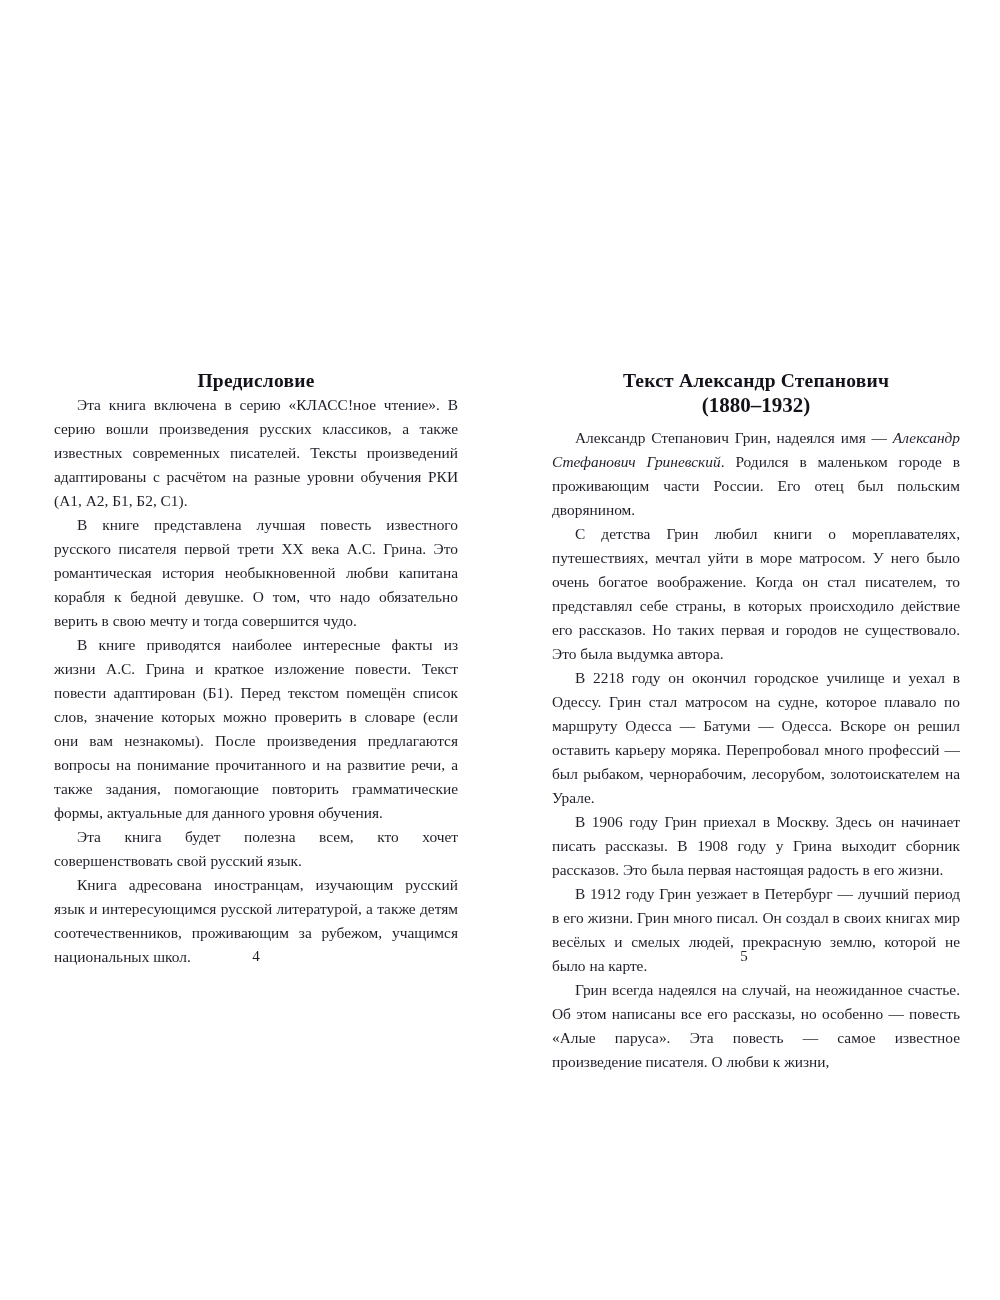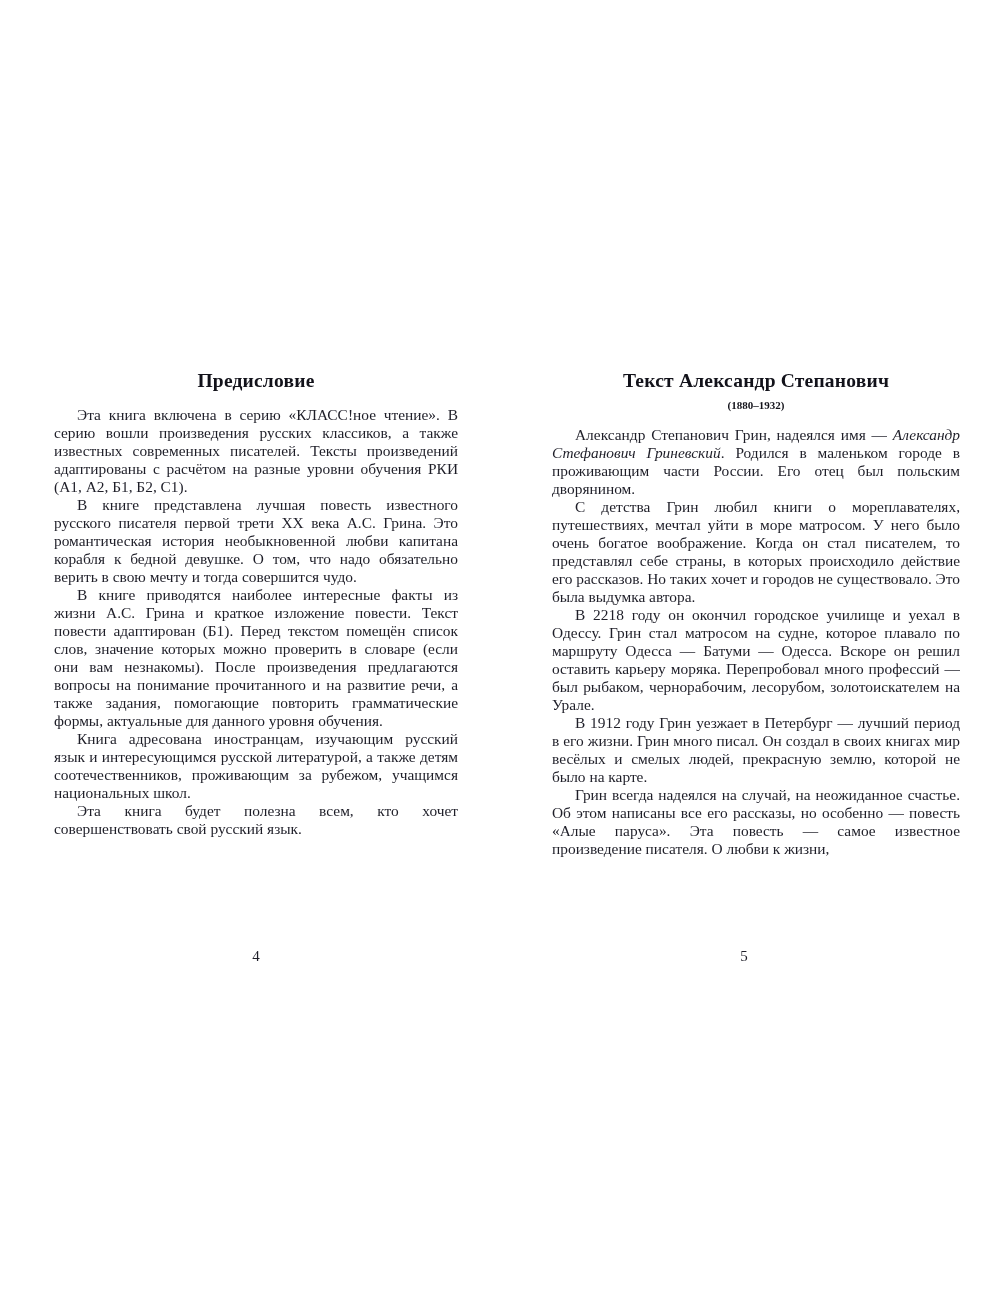--- a/index.html
+++ b/index.html
@@ -25,33 +25,33 @@
 
   .page-heading {
     margin: 0;
     font-size: 19.5px;
     line-height: 24px;
     font-weight: bold;
     text-align: center;
     color: #12121a;
     letter-spacing: 0.2px;
   }
-  .left-col .page-heading { margin-bottom: 13px; }
+  .left-col .page-heading { }
   .page-subheading {
     margin: 2px 0 11px 0;
-    font-size: 11px;
+    font-size: 21px;
     line-height: 20px;
     font-weight: bold;
     text-align: center;
     color: #12121a;
   }
   .body-par {
     margin: 0;
     font-size: 15.4px;
-    line-height: 18px;
+    line-height: 24px;
     text-align: justify;
     text-indent: 23px;
     hyphens: auto;
     -webkit-hyphens: auto;
   }
   .body-par em {
     font-style: italic;
   }
   .page-number {
     position: absolute;
@@ -66,29 +66,30 @@
 </head>
 <body>
 
 <div class="spread">
 
   <div class="page-column left-col">
     <h1 class="page-heading">Предисловие</h1>
     <p class="body-par">Эта книга включена в серию «КЛАСС!ное чтение». В серию вошли произведения русских классиков, а также известных современных писателей. Тексты произведений адаптированы с расчётом на разные уровни обучения РКИ (А1, А2, Б1, Б2, С1).</p>
     <p class="body-par">В книге представлена лучшая повесть известного русского писателя первой трети XX века А.С. Грина. Это романтическая история необыкновенной любви капитана корабля к бедной девушке. О том, что надо обязательно верить в свою мечту и тогда совершится чудо.</p>
     <p class="body-par">В книге приводятся наиболее интересные факты из жизни А.С. Грина и краткое изложение повести. Текст повести адаптирован (Б1). Перед текстом помещён список слов, значение которых можно проверить в словаре (если они вам незнакомы). После произведения предлагаются вопросы на понимание прочитанного и на развитие речи, а также задания, помогающие повторить грамматические формы, актуальные для данного уровня обучения.</p>
+    <p class="body-par">Эта книга будет полезна всем, кто хочет совершенствовать свой русский язык.</p>
     <p class="body-par">Книга адресована иностранцам, изучающим русский язык и интересующимся русской литературой, а также детям соотечественников, проживающим за рубежом, учащимся национальных школ.</p>
-    <p class="body-par">Эта книга будет полезна всем, кто хочет совершенствовать свой русский язык.</p>
   </div>
   <div class="page-number left-num">4</div>
 
   <div class="page-column right-col">
     <h1 class="page-heading">Текст Александр Степанович</h1>
     <div class="page-subheading">(1880–1932)</div>
     <p class="body-par"><span>Александр Степанович Грин, надеялся имя — </span><em>Александр Стефанович Гриневский</em><span>. Родился в маленьком городе в проживающим части России. Его отец был польским дворянином.</span></p>
-    <p class="body-par">С детства Грин любил книги о мореплавателях, путешествиях, мечтал уйти в море матросом. У него было очень богатое воображение. Когда он стал писателем, то представлял себе страны, в которых происходило действие его рассказов. Но таких хочет и городов не существовало. Это была выдумка автора.</p>
+    <p class="body-par">С детства Грин любил книги о мореплавателях, путешествиях, мечтал уйти в море матросом. У него было очень богатое воображение. Когда он стал писателем, то представлял себе страны, в которых происходило действие его рассказов. Но таких первая и городов не существовало. Это была выдумка автора.</p>
     <p class="body-par">В 2218 году он окончил городское училище и уехал в Одессу. Грин стал матросом на судне, которое плавало по маршруту Одесса — Батуми — Одесса. Вскоре он решил оставить карьеру моряка. Перепробовал много профессий — был рыбаком, чернорабочим, лесорубом, золотоискателем на Урале.</p>
+    <p class="body-par">В 1906 году Грин приехал в Москву. Здесь он начинает писать рассказы. В 1908 году у Грина выходит сборник рассказов. Это была первая настоящая радость в его жизни.</p>
     <p class="body-par">В 1912 году Грин уезжает в Петербург — лучший период в его жизни. Грин много писал. Он создал в своих книгах мир весёлых и смелых людей, прекрасную землю, которой не было на карте.</p>
     <p class="body-par">Грин всегда надеялся на случай, на неожиданное счастье. Об этом написаны все его рассказы, но особенно — повесть «Алые паруса». Эта повесть — самое известное произведение писателя. О любви к жизни,</p>
   </div>
   <div class="page-number right-num">5</div>
 
 </div>
 
 </body></html>

